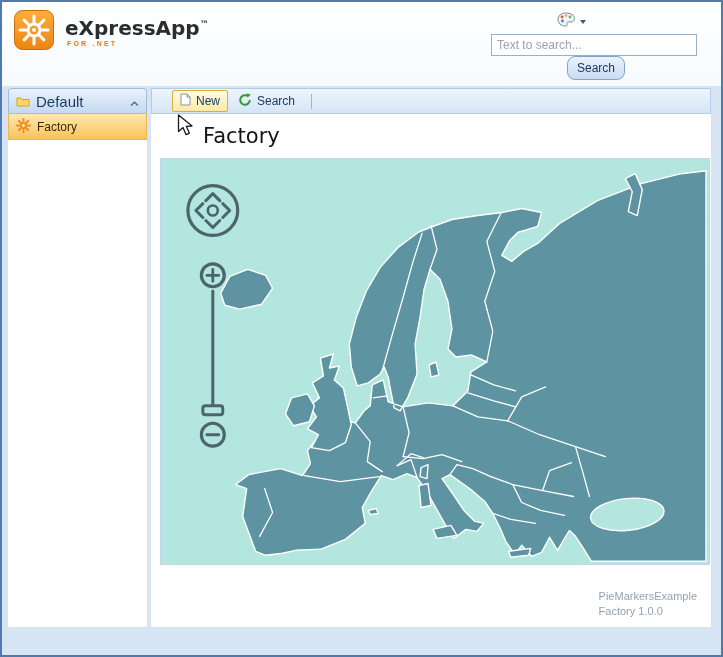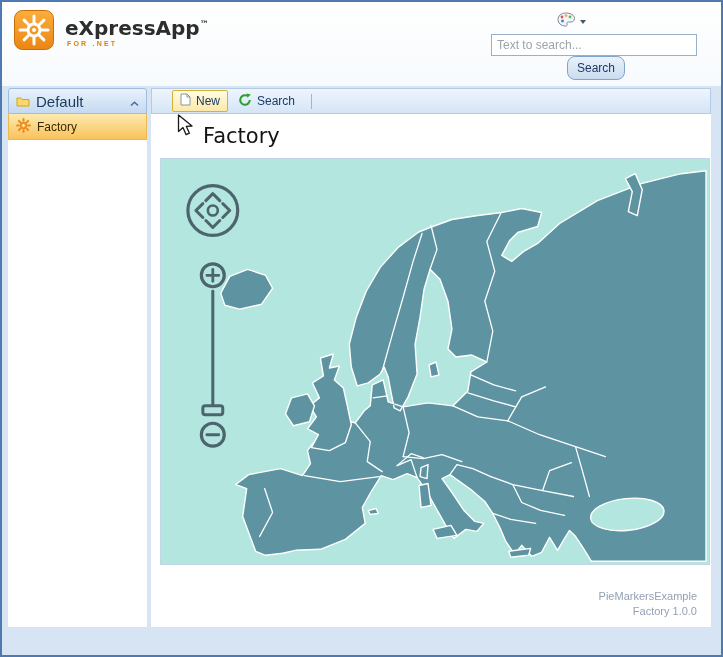--- a/index.html
+++ b/index.html
@@ -42,21 +42,21 @@
   .tb-btn{display:flex;align-items:center;gap:5px;font-size:12px;color:#1a3c68;padding:2px 7px;
           border:1px solid transparent;border-radius:2px;cursor:pointer;background:transparent;
           font-family:"Liberation Sans", sans-serif;}
   .tb-btn.highlight{border-color:#d8b038;background:linear-gradient(#fffce3,#fce9a8);}
   .tb-sep{width:1px;height:15px;background:#9db6d3;margin:0 6px;}
 
   .card{flex:1;background:#fff;display:flex;flex-direction:column;}
   .page-title{margin:10px 0 0 52px;font-size:21px;color:#141414;font-family:"DejaVu Sans", sans-serif;}
   .map-frame{margin:10px 0 0 9px;width:548px;height:405px;border:1px solid #c2d5e6;background:#b2e6df;position:relative;}
   .map-frame svg{display:block;}
-  .footer{margin:24px 14px 0 auto;text-align:right;font-size:11px;color:#93a1b3;line-height:15px;}
+  .footer{margin:24px 14px 0 auto;font-size:11px;color:#93a1b3;line-height:15px;}
   .cursor{position:absolute;left:26px;top:26px;z-index:5;pointer-events:none;}
 </style>
 </head>
 <body>
 
 <div class="window">
 
   <div class="header">
     <div class="logo">
       <span>

